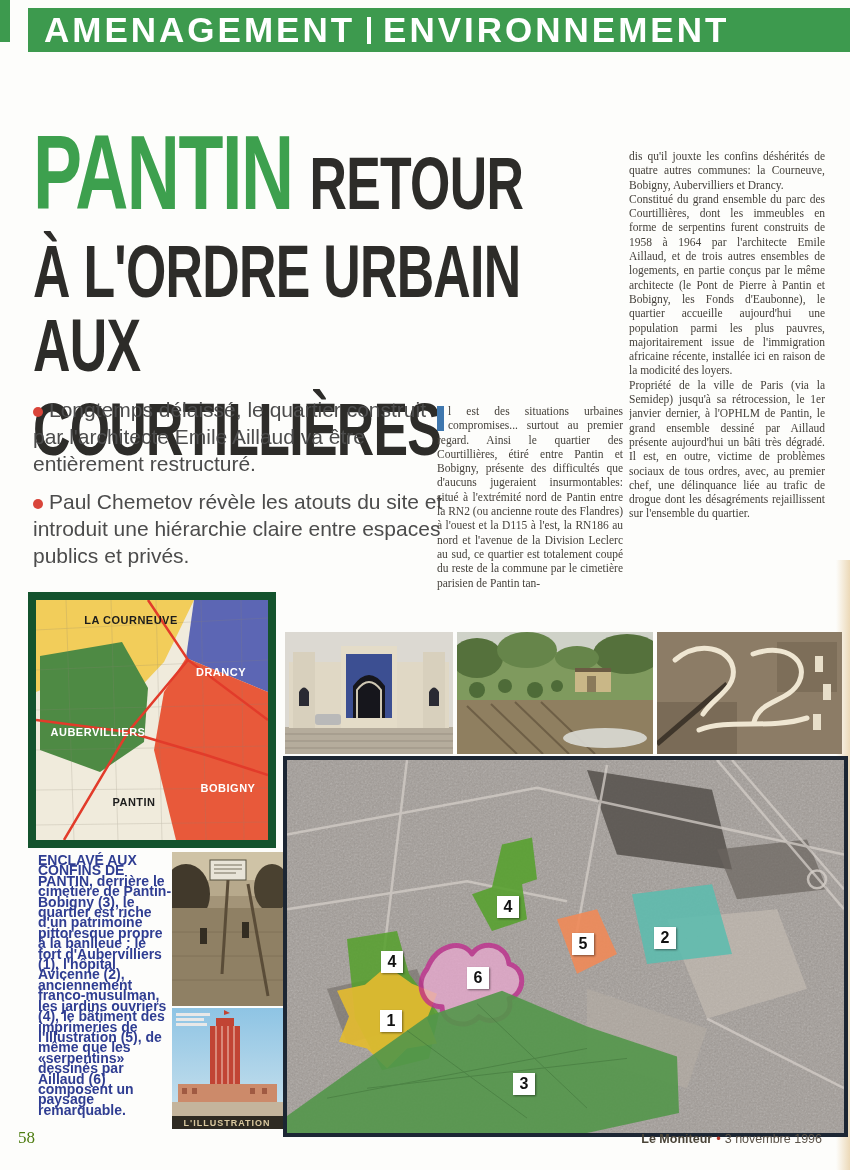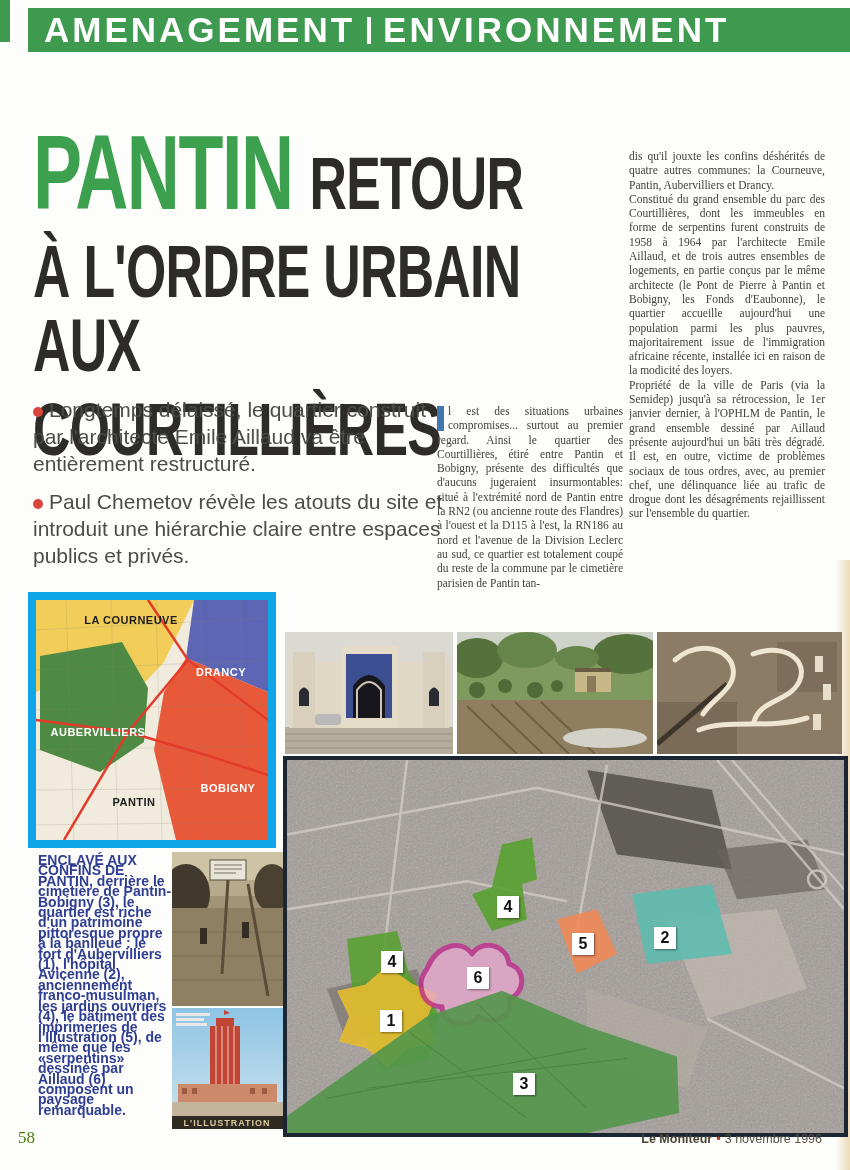--- a/index.html
+++ b/index.html
@@ -28,21 +28,21 @@
        margin-right:6px;}
   
   .bodycol{position:absolute;font-family:"Liberation Serif",serif;font-size:11.5px;
            line-height:14.3px;color:#45413b;text-align:justify;}
   .col1{left:437px;top:394px;width:186px;height:228px;overflow:hidden;margin-top:10px;}
   .col2{left:629px;top:149px;width:196px;height:478px;overflow:hidden;}
   .col2 p{margin:0;}
   .dropcap{float:left;width:7px;height:25px;background:#3f77ae;margin:2px 4px 0 0;}
   
   .mapbox{position:absolute;left:28px;top:592px;width:232px;height:240px;
-          border:8px solid #0ea5e9;}
+          border:8px solid #14532d;}
   .map-label{position:absolute;transform:translateX(-50%);font-weight:bold;font-size:11px;
              letter-spacing:.5px;white-space:nowrap;}
   .ml-black{color:#1c1c1c;} .ml-white{color:#fff;}
   
   .strip{position:absolute;left:285px;top:632px;width:557px;height:122px;display:flex;gap:4px;}
   .strip .ph{height:122px;}
   
   .aerial{position:absolute;left:283px;top:756px;width:557px;height:373px;
           border:4px solid #1c2633;box-sizing:content-box;}
   .badge{position:absolute;width:22px;height:22px;background:#fff;color:#111;
@@ -86,21 +86,21 @@
   <div class="standfirst">
     <p><span class="dot"></span><span>Longtemps délaissé, le quartier construit par l'architecte Emile Aillaud va être entièrement restructuré.</span></p>
     <p><span class="dot"></span><span>Paul Chemetov révèle les atouts du site et introduit une hiérarchie claire entre espaces publics et privés.</span></p>
   </div>
 
   <div class="bodycol col1">
     <span class="dropcap"></span><span>l est des situations urbaines compromises... surtout au premier regard. Ainsi le quartier des Courtillières, étiré entre Pantin et Bobigny, présente des difficultés que d'aucuns jugeraient insurmontables: situé à l'extrémité nord de Pantin entre la RN2 (ou ancienne route des Flandres) à l'ouest et la D115 à l'est, la RN186 au nord et l'avenue de la Division Leclerc au sud, ce quartier est totalement coupé du reste de la commune par le cimetière parisien de Pantin tan-</span>
   </div>
 
   <div class="bodycol col2">
-    <p>dis qu'il jouxte les confins déshérités de quatre autres communes: la Courneuve, Pantin, Aubervilliers et Drancy.</p>
+    <p>dis qu'il jouxte les confins déshérités de quatre autres communes: la Courneuve, Bobigny, Aubervilliers et Drancy.</p>
     <p>Constitué du grand ensemble du parc des Courtillières, dont les immeubles en forme de serpentins furent construits de 1958 à 1964 par l'architecte Emile Aillaud, et de trois autres ensembles de logements, en partie conçus par le même architecte (le Pont de Pierre à Pantin et Bobigny, les Fonds d'Eaubonne), le quartier accueille aujourd'hui une population parmi les plus pauvres, majoritairement issue de l'immigration africaine récente, installée ici en raison de la modicité des loyers.</p>
     <p>Propriété de la ville de Paris (via la Semidep) jusqu'à sa rétrocession, le 1er janvier dernier, à l'OPHLM de Pantin, le grand ensemble dessiné par Aillaud présente aujourd'hui un bâti très dégradé. Il est, en outre, victime de problèmes sociaux de tous ordres, avec, au premier chef, une délinquance liée au trafic de drogue dont les désagréments rejaillissent sur l'ensemble du quartier.</p>
   </div>
 
   <div class="mapbox">
     <svg width="232" height="240" viewBox="0 0 232 240">
       <rect x="0" y="0" width="232" height="240" fill="#f0ebdc"></rect>
 
       <polygon points="0,0 158,0 128,62 96,96 52,70 0,92" fill="#f2cd5a"></polygon>
       <polygon points="158,0 232,0 232,92 150,58" fill="#5c66b4"></polygon>

